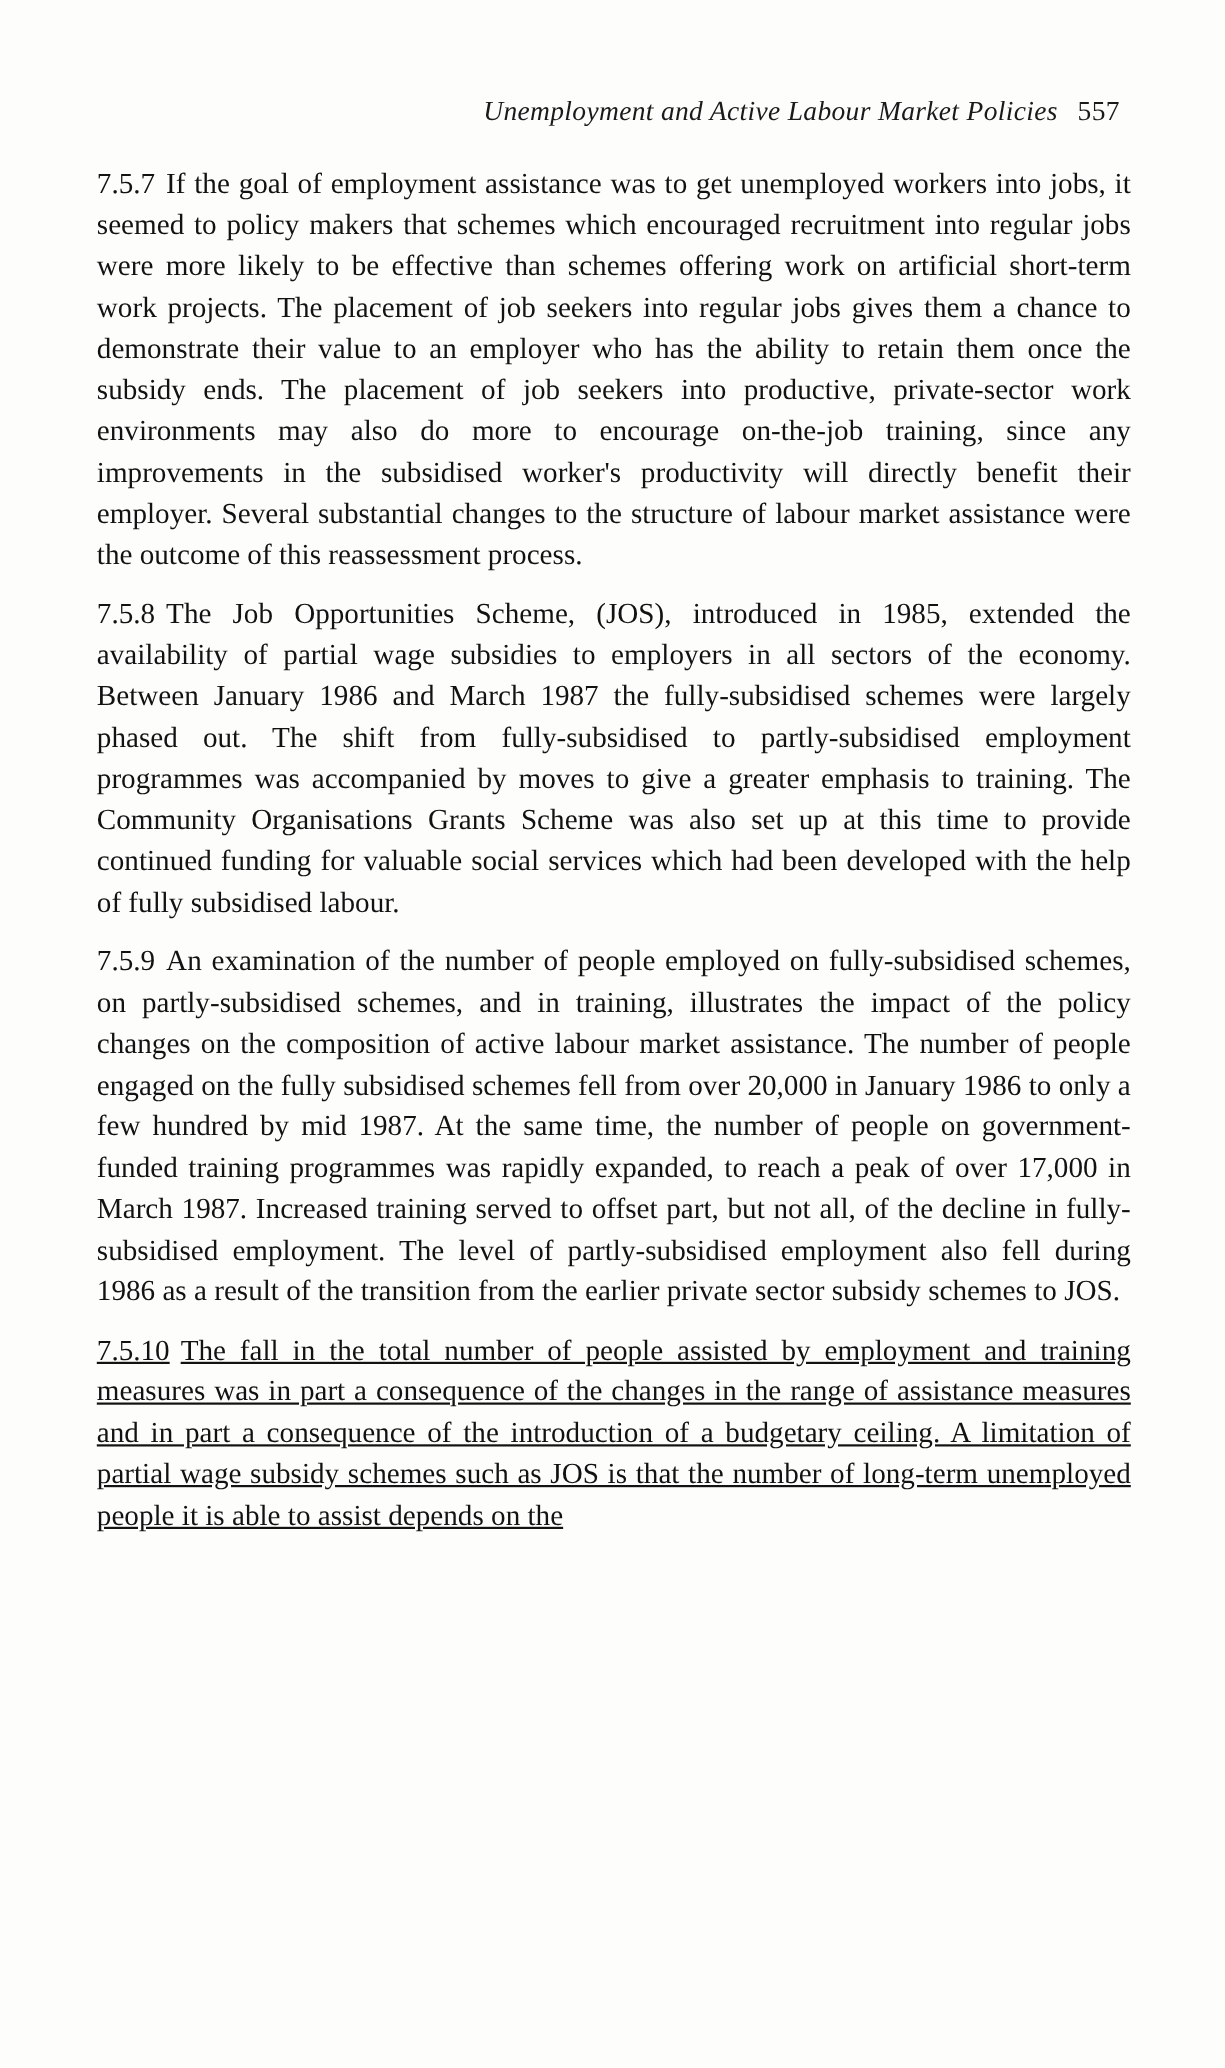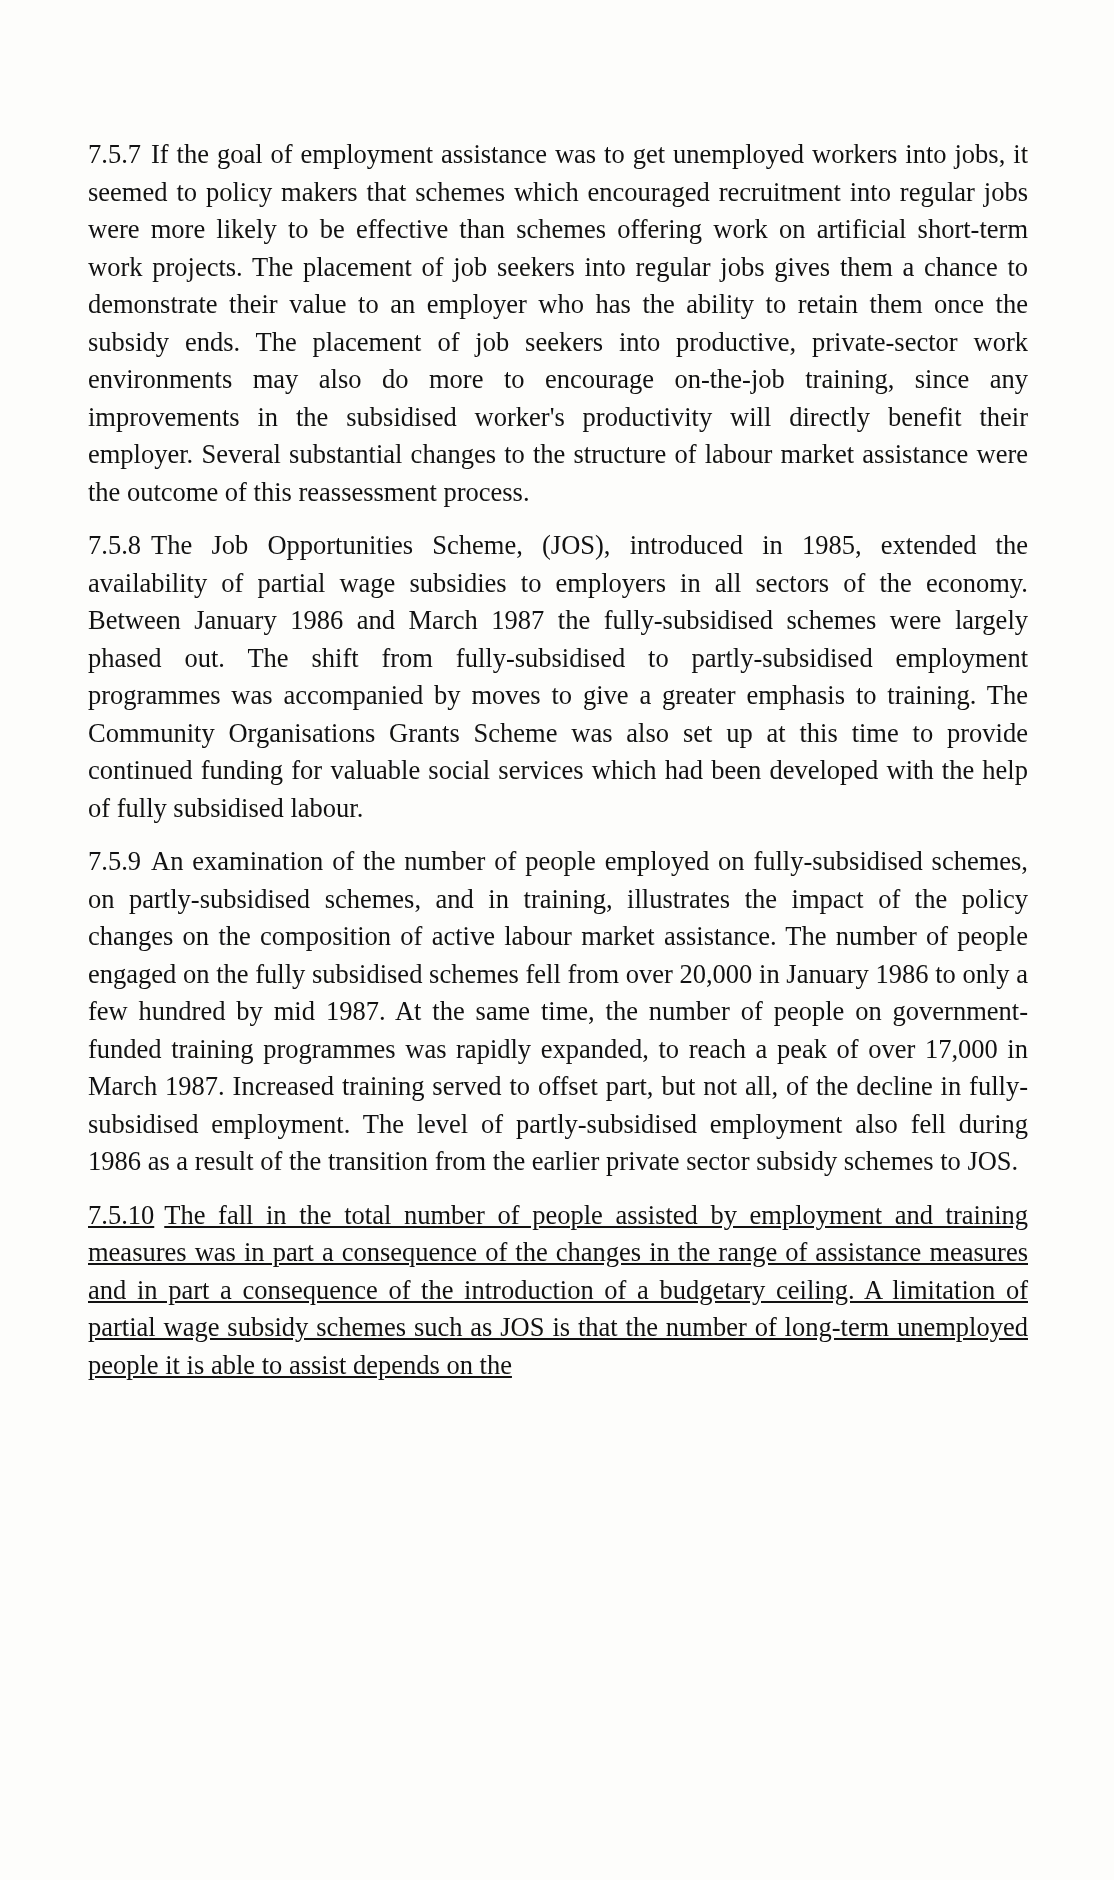--- a/index.html
+++ b/index.html
@@ -38,21 +38,21 @@
     white-space: nowrap;
   }
   .header .pageno {
     font-style: normal;
     margin-left: 18px;
     font-size: 25px;
   }
   .body-col {
     position: absolute;
     left: 88px;
-    top: 136px;
+    top: 148px;
     width: 940px;
   }
   p.para {
     margin: 0 0 16px 0;
     font-size: 26.5px;
     line-height: 37.5px;
     text-align: justify;
     text-justify: inter-word;
     hyphens: manual;
     color: #121212;
@@ -63,20 +63,23 @@
   .last {
     margin-bottom: 0;
     text-decoration: underline;
   }
 </style>
 </head>
 <body>
 
 <div class="page">
 
+  <div class="header">
+    <span>Unemployment and Active Labour Market Policies</span><span class="pageno">557</span>
+  </div>
 
   <div class="body-col">
 
     <p class="para">
       <span class="num">7.5.7</span><span>If the goal of employment assistance was to get unemployed workers into jobs, it seemed to policy makers that schemes which encouraged recruitment into regular jobs were more likely to be effective than schemes offering work on artificial short-term work projects. The placement of job seekers into regular jobs gives them a chance to demonstrate their value to an employer who has the ability to retain them once the subsidy ends. The placement of job seekers into productive, private-sector work environments may also do more to encourage on-the-job training, since any improvements in the subsidised worker's productivity will directly benefit their employer. Several substantial changes to the structure of labour market assistance were the outcome of this reassessment process.</span>
     </p>
 
     <p class="para">
       <span class="num">7.5.8</span><span>The Job Opportunities Scheme, (JOS), introduced in 1985, extended the availability of partial wage subsidies to employers in all sectors of the economy. Between January 1986 and March 1987 the fully-subsidised schemes were largely phased out. The shift from fully-subsidised to partly-subsidised employment programmes was accompanied by moves to give a greater emphasis to training. The Community Organisations Grants Scheme was also set up at this time to provide continued funding for valuable social services which had been developed with the help of fully subsidised labour.</span>
     </p>

